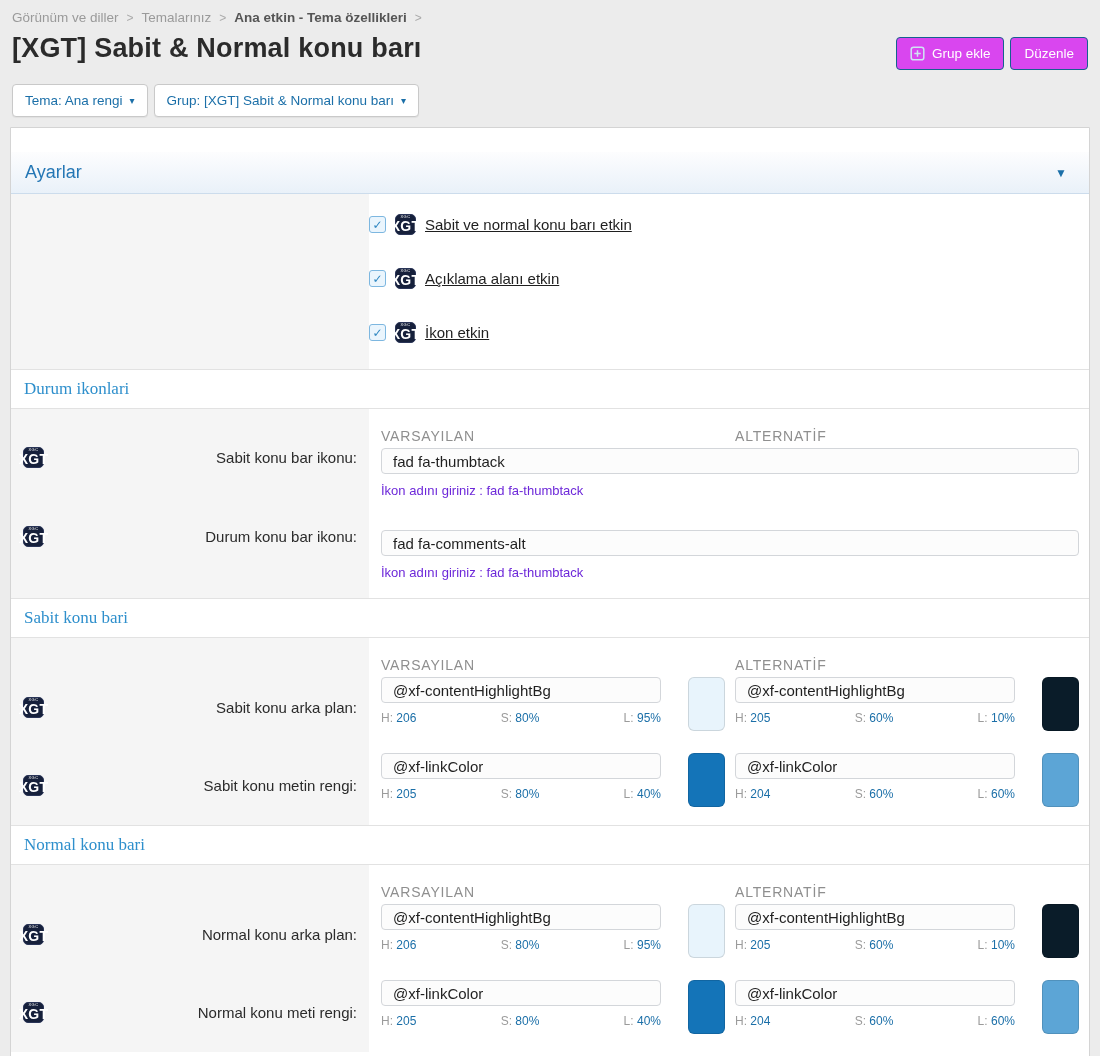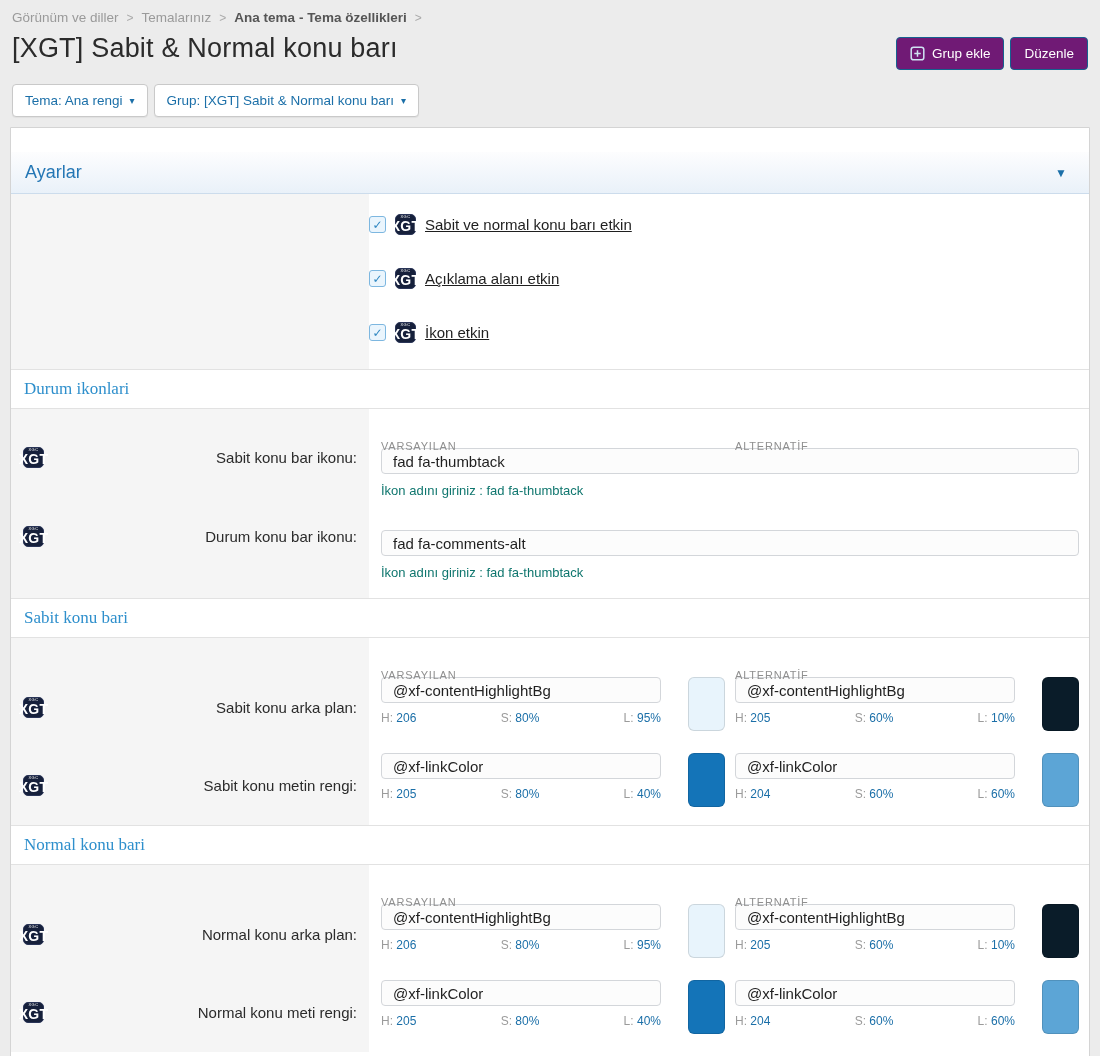--- a/index.html
+++ b/index.html
@@ -7,23 +7,23 @@
   .page-header { padding:10px 12px 0 12px; }
 
   
   .breadcrumb { font-size:13.5px; color:#9a9a9a; display:flex; gap:8px; align-items:center; }
   .breadcrumb .crumb { color:#9a9a9a; cursor:pointer; }
   .breadcrumb .crumb.active { color:#555; font-weight:bold; }
   .breadcrumb .sep { color:#aaa; font-size:12px; }
 
   
   .title-row { display:flex; justify-content:space-between; align-items:flex-start; margin-top:8px; }
-  .page-title { font-size:27px; font-weight:400; color:#2b2b2b; letter-spacing:0.2px; }
+  .page-title { font-size:27px; font-weight:700; color:#2b2b2b; letter-spacing:0.2px; }
   .hdr-buttons { display:flex; gap:6px; margin-top:4px; }
-  .btn-blue { background:#701a75; color:#fff; border:1px solid #15618f; border-radius:4px;
+  .btn-blue { background:#d946ef; color:#fff; border:1px solid #15618f; border-radius:4px;
               font-size:13.5px; padding:8px 13px; display:flex; align-items:center; gap:7px; cursor:pointer;
               font-family:inherit; }
   .btn-blue svg { display:block; }
 
   
   .filter-row { display:flex; gap:6px; margin-top:14px; }
   .btn-white { background:#fff; color:#1b6fa8; border:1px solid #c9c9c9; border-radius:4px;
                font-size:13.5px; padding:8px 12px; display:flex; align-items:center; gap:7px; cursor:pointer;
                box-shadow:0 1px 1px rgba(0,0,0,0.05); font-family:inherit; }
   .caret { font-size:10px; color:#1b6fa8; line-height:1; }
@@ -59,30 +59,30 @@
   .chk-block { padding:20px 0 26px 0; }
   .chk-item { display:flex; align-items:center; gap:9px; margin-bottom:33px; }
   .chk-item:last-child { margin-bottom:0; }
   .checkbox { width:17px; height:17px; border:1px solid #7db7e0; background:#eaf5fd; border-radius:3px;
               display:flex; align-items:center; justify-content:center; cursor:pointer; }
   .checkbox .mark { color:#2e86c1; font-size:12px; font-weight:bold; line-height:1; }
   .chk-label { font-size:15px; color:#1f1f1f;text-decoration:underline; }
 
   
   .colhead-line { position:relative; height:16px; margin-top:15px; }
-  .colhead { position:absolute; top:16px; font-size:11px; color:#8f8f8f; letter-spacing:0.8px; }
+  .colhead { position:absolute; top:4px; font-size:14px; color:#8f8f8f; letter-spacing:0.8px; }
   .colhead.def { left:0; }
   .colhead.alt { left:354px; }
 
   
   .tin { height:26px; border:1px solid #d3d6da; border-radius:4px; background:#fcfcfc; font-size:15px;
          color:#1f1f1f; padding:0 11px; font-family:inherit; width:100%; }
   .wide { width:698px; }
 
-  .hint { font-size:13px; color:#0f766e; margin-top:9px; }
+  .hint { font-size:13px; color:#6d28d9; margin-top:9px; }
 
   
   .cgroups { display:flex; }
   .cgroup { width:344px; }
   .cgroup.altg { margin-left:10px; }
   .cgroup-inner { display:flex; gap:27px; }
   .cgroup .tin { width:280px; }
   .swatch { width:54px; height:54px; border-radius:6px; border:1px solid rgba(0,0,0,0.12); cursor:pointer; }
   .hslline { width:280px; display:flex; justify-content:space-between; margin-top:8px; font-size:12px; }
   .hslpair .k { color:#9b9b9b; }
@@ -98,21 +98,21 @@
 </style>
 </head>
 <body>
 
 <div class="page-header">
   <div class="breadcrumb">
     <span class="crumb">Görünüm ve diller</span>
     <span class="sep">&gt;</span>
     <span class="crumb">Temalarınız</span>
     <span class="sep">&gt;</span>
-    <span class="crumb active">Ana tema - Tema özellikleri</span>
+    <span class="crumb active">Ana etkin - Tema özellikleri</span>
     <span class="sep">&gt;</span>
   </div>
 
   <div class="title-row">
     <h1 class="page-title">[XGT] Sabit &amp; Normal konu barı</h1>
     <div class="hdr-buttons">
       <button class="btn-blue">
         <span style="display:flex;">
           <svg width="15" height="15" viewBox="0 0 15 15">
               <rect x="1.2" y="1.2" width="12.6" height="12.6" rx="2.4" fill="none" stroke="#cfe4f3" stroke-width="1.5"></rect>

